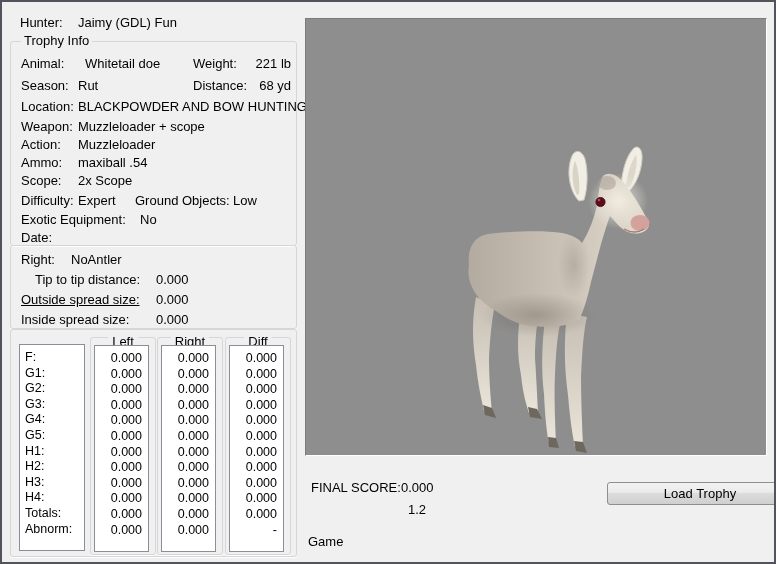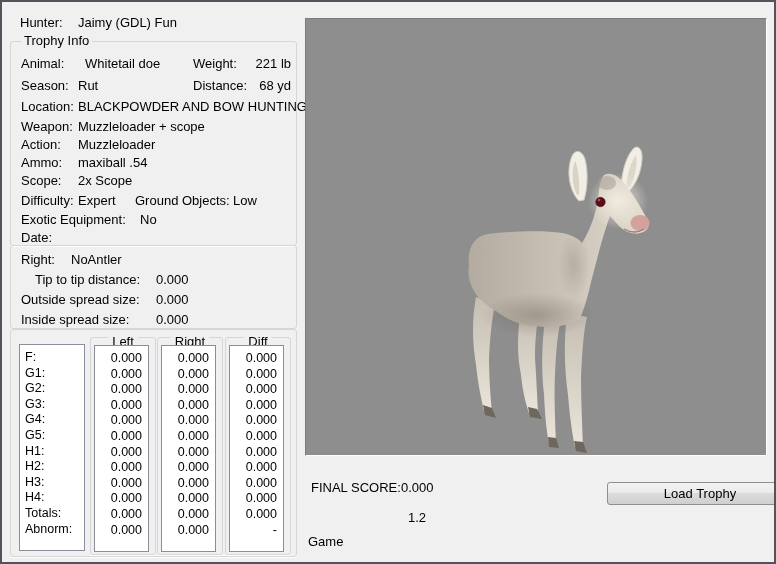--- a/index.html
+++ b/index.html
@@ -77,21 +77,21 @@
     <span class="abs" style="left:10px;top:188px;">Date:</span>
   </div>
 
   <div class="gb" style="left:8px;top:243px;width:285px;height:82px;">
     <span class="abs" style="left:10px;top:6px;">Right:</span>
     <span class="abs" style="left:60px;top:6px;">NoAntler</span>
 
     <span class="abs" style="left:10px;top:26px;margin-left:14px;">Tip to tip distance:</span>
     <span class="abs" style="left:145px;top:26px;">0.000</span>
 
-    <span class="abs" style="left:10px;top:46px;">Outside spread size:</span>
+    <span class="abs" style="left:10px;top:46px;text-decoration:underline;">Outside spread size:</span>
     <span class="abs" style="left:145px;top:46px;">0.000</span>
 
     <span class="abs" style="left:10px;top:66px;">Inside spread size:</span>
     <span class="abs" style="left:145px;top:66px;">0.000</span>
   </div>
 
   <div class="gb" style="left:8px;top:327px;width:285px;height:226px;">
 
     <div class="listbox" style="left:8px;top:14px;width:66px;height:207px;">
         <div class="mrow">F:</div>
@@ -227,17 +227,17 @@
       <ellipse cx="334" cy="204" rx="9.5" ry="8" fill="#d4a29d"></ellipse>
       <path d="M 318 210 C 325 214, 332 214, 338 210" stroke="#9c7f74" stroke-width="1.4" fill="none"></path>
       <circle cx="294.5" cy="183" r="4.6" fill="#5c0d18" stroke="#3c0810" stroke-width="0.8"></circle>
       <circle cx="293" cy="181" r="1.3" fill="#b2495c"></circle>
     </svg>
   </div>
 
   <span class="abs" style="left:309px;top:478px;">FINAL SCORE:</span>
   <span class="abs" style="left:399px;top:478px;">0.000</span>
   <span class="abs" style="left:306px;top:500px;margin-top:32px;">Game</span>
-  <span class="abs" style="left:406px;top:500px;margin-top:8px;">1.2</span>
+  <span class="abs" style="left:406px;top:500px;">1.2</span>
 
   <button class="btn" style="left:605px;top:480px;">Load Trophy</button>
 
 </div>
 
 </body></html>

